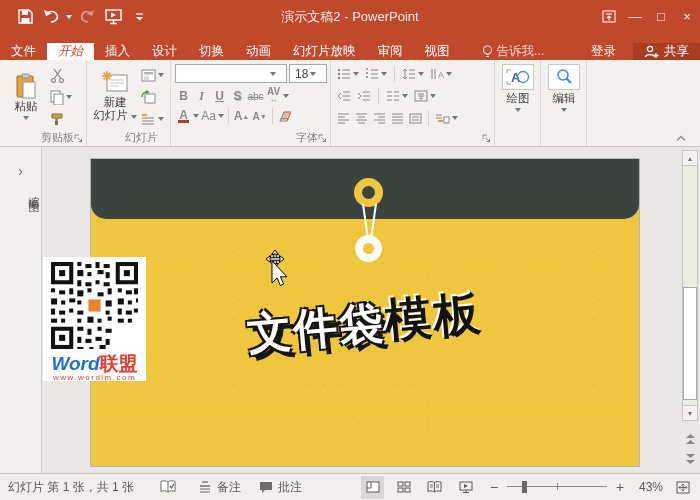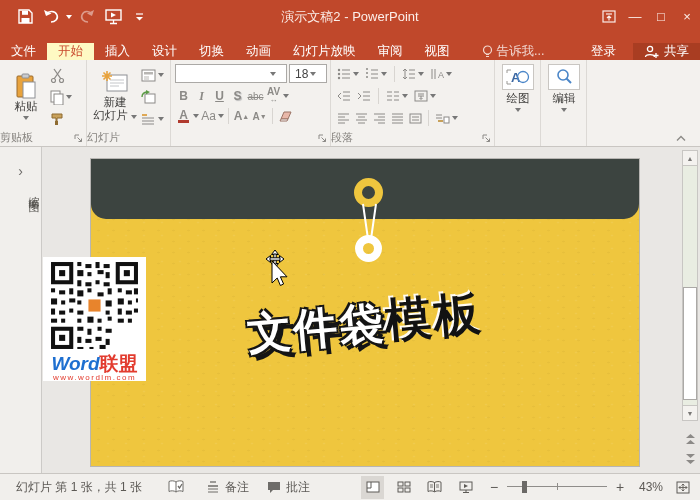--- a/index.html
+++ b/index.html
@@ -14,29 +14,29 @@
   .dim { opacity:.45; }
   .win-title { position:absolute; left:0; right:0; text-align:center; font-size:13px; color:#FCEFEA; pointer-events:none; }
   .winctrls { margin-left:auto; display:flex; align-items:center; height:100%; }
   .wbtn { width:26px; height:100%; display:flex; align-items:center; justify-content:center; font-size:13px; color:#FBEDE8; }
   .caret { display:inline-block; width:0; height:0; border-left:3px solid transparent; border-right:3px solid transparent; border-top:4px solid #fff; }
   .caret.g { border-top-color:#777; }
 
   
   .tabsbar { height:27px; background:#C0482B; display:flex; align-items:flex-end; font-size:12.5px; }
   .tab { padding:0 11px; display:flex; align-items:center; color:#fff; white-space:nowrap; }
-  .tab.active { background:#fef9c3; color:#C8472B; }
+  .tab.active { background:#ffffff; color:#C8472B;font-style:italic; }
   .tab.faded { color:rgba(255,255,255,.78); gap:4px; }
   .tab.share { background:#A93D22; margin-left:6px; gap:5px; }
   .tab.signin { margin-left:auto; }
 
   
   .ribbon { height:87px; background:#F3F1EE; border-bottom:1px solid #C9C6C2; display:flex; position:relative; }
   .grp { position:relative; border-right:1px solid #DCD9D5; padding:4px 3px 15px 4px; }
-  .grp-label { position:absolute; bottom:1px; left:0; right:1px; text-align:left; font-size:11px; color:#86837F; }
+  .grp-label { position:absolute; bottom:1px; left:0; right:12px; text-align:right; font-size:11px; color:#86837F; }
   .launcher { position:absolute; right:2px; bottom:2px; width:11px; height:11px; display:flex; align-items:center; justify-content:center; }
   .bigbtn { display:flex; flex-direction:column; align-items:center; justify-content:flex-start; text-align:center; color:#3F3E3C; }
   .bigbtn .lbl { font-size:11.5px; line-height:13px; }
   .smcol { display:flex; flex-direction:column; gap:4px; padding-top:2px; }
   .smbtn { height:18px; display:flex; align-items:center; gap:2px; padding:0 2px; }
   .row { display:flex; align-items:center; }
   .combo { background:#fff; border:1px solid #ABA9A6; height:19px; display:flex; align-items:center; font-size:12px; color:#444; padding:0 10px 0 5px; }
   .combo .caret { margin-left:auto; }
   .tbtn { min-width:17px; height:18px; display:flex; align-items:center; justify-content:center; color:#8C8A87; font-weight:bold; }
   .vsep { width:1px; height:16px; background:#D8D5D1; margin:0 3px; }
@@ -72,21 +72,21 @@
 
   .cursor { position:absolute; left:260px; top:103px; }
 
   .vscroll { position:absolute; right:2px; top:3px; width:16px; }
   .sbtn { width:16px; height:16px; background:#F4F2EF; border:1px solid #C8C6C3; display:flex; align-items:center; justify-content:center; color:#7A7876; font-size:7px; }
   .strack { position:relative; width:16px; height:239px; background:#E9EDE2; border-left:1px solid #C8C6C3; border-right:1px solid #C8C6C3; }
   .sthumb { position:absolute; left:0; top:121px; width:14px; height:113px; background:#fff; border:1px solid #ABA9A6; }
   .navbtn { position:absolute; right:2px; width:16px; height:16px; display:flex; align-items:center; justify-content:center; }
 
   
-  .statusbar { height:27px; background:#F1EFEC; border-top:1px solid #C9C6C2; display:flex; align-items:center; color:#5D5A56; font-size:12px; padding:0 6px 0 16px; }
+  .statusbar { height:27px; background:#F1EFEC; border-top:1px solid #C9C6C2; display:flex; align-items:center; color:#5D5A56; font-size:12px; padding:0 6px 0 8px; }
   .sb-item { display:flex; align-items:center; gap:5px; white-space:nowrap; }
   .sb-right { margin-left:auto; display:flex; align-items:center; }
   .viewbtn { width:23px; height:23px; display:flex; align-items:center; justify-content:center; }
   .viewbtn.active { background:#DAD7D3; }
   .zoomslider { position:relative; width:100px; height:14px; margin:0 6px; }
   .zoomslider .track { position:absolute; left:0; right:0; top:6px; height:1px; background:#8F8D8A; }
   .zoomslider .tick { position:absolute; left:50%; top:3px; width:1px; height:7px; background:#8F8D8A; }
   .zoomslider .thumb { position:absolute; left:15%; top:1px; width:5px; height:12px; background:#6B6966; }
   .zoomsign { font-size:14px; color:#5D5A56; width:14px; text-align:center; }
   .zoomlabel { width:36px; text-align:right; margin-right:8px; }
@@ -298,20 +298,21 @@
           <span style="font-size:7px; vertical-align:top;">▼</span>
         </div>
       <span class="vsep"></span>
       <div class="tbtn">
         <svg class="ic" width="14" height="12" viewBox="0 0 14 12">
             <path d="M5 2 L12 2 L9 9 L2 9 Z" fill="#E8B7A8" stroke="#9A7365"></path>
             <path d="M2 9 L9 9 L8 11 L1 11 Z" fill="#fff" stroke="#9A7365"></path>
           </svg>
       </div>
     </div>
+    <div class="grp-label">字体</div>
     <div class="launcher">
       <svg class="ic" width="9" height="9" viewBox="0 0 9 9">
           <path d="M1 1 H5 M1 1 V5" stroke="#8C8A87"></path>
           <path d="M3.5 3.5 L7.5 7.5 M7.5 4.5 V7.5 H4.5" stroke="#8C8A87" fill="none"></path>
         </svg>
     </div>
   </div>
 
   <div class="grp" style="width:164px;">
     <div class="row" style="gap:2px; height:20px;">
@@ -405,21 +406,20 @@
       <span class="vsep"></span>
       <div class="smbtn">
         <svg class="ic" width="15" height="12" viewBox="0 0 15 12">
             <path d="M1 3 H7 M1 6 H7" stroke="#8C8A87"></path>
             <path d="M3 9 L8 9" stroke="#C8A15A" stroke-width="2"></path>
             <rect x="9" y="5" width="5" height="6" fill="#fff" stroke="#8C8A87"></rect>
           </svg>
         <span class="caret g"></span>
       </div>
     </div>
-    <div class="grp-label">段落</div>
     <div class="launcher">
       <svg class="ic" width="9" height="9" viewBox="0 0 9 9">
           <path d="M1 1 H5 M1 1 V5" stroke="#8C8A87"></path>
           <path d="M3.5 3.5 L7.5 7.5 M7.5 4.5 V7.5 H4.5" stroke="#8C8A87" fill="none"></path>
         </svg>
     </div>
   </div>
 
   <div class="grp" style="width:46px;">
     <div class="bigbtn" style="width:38px;">

